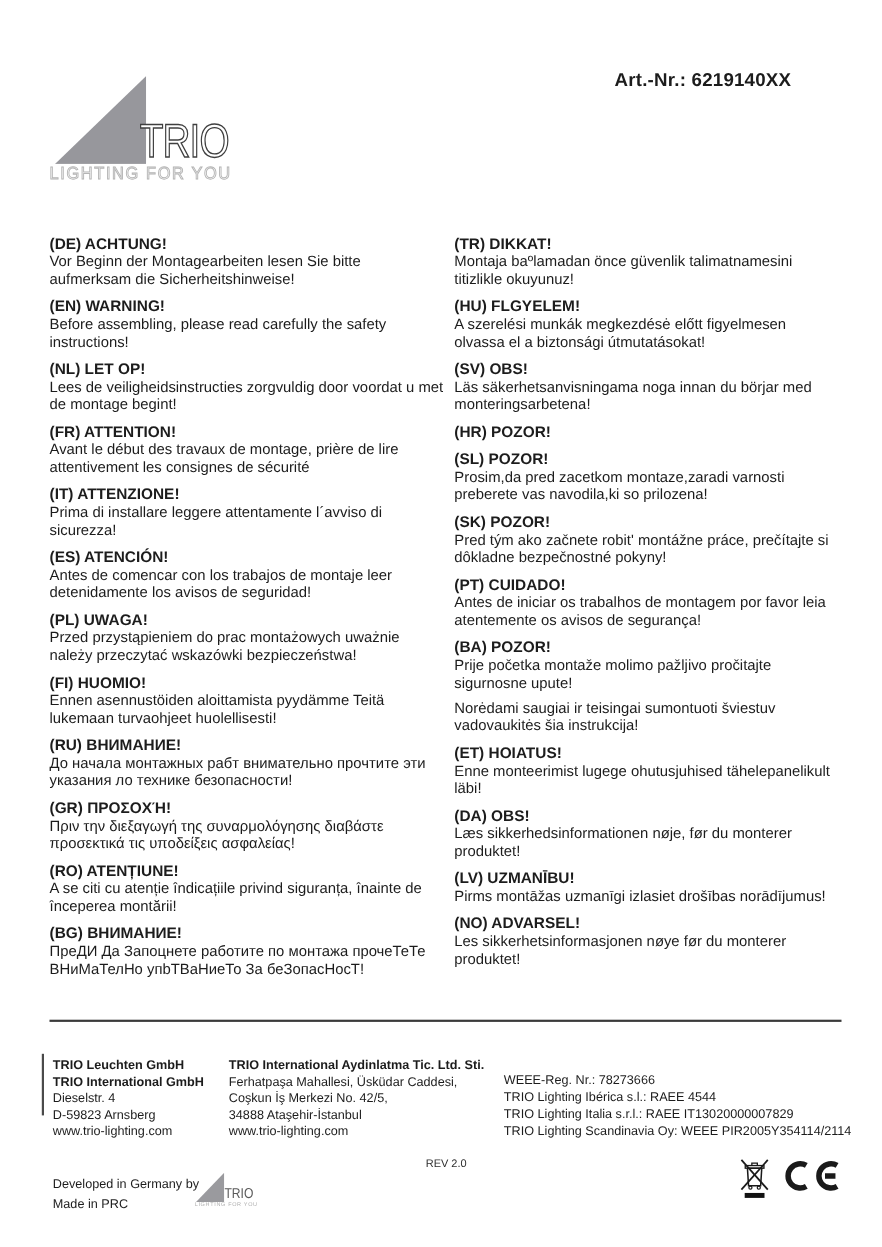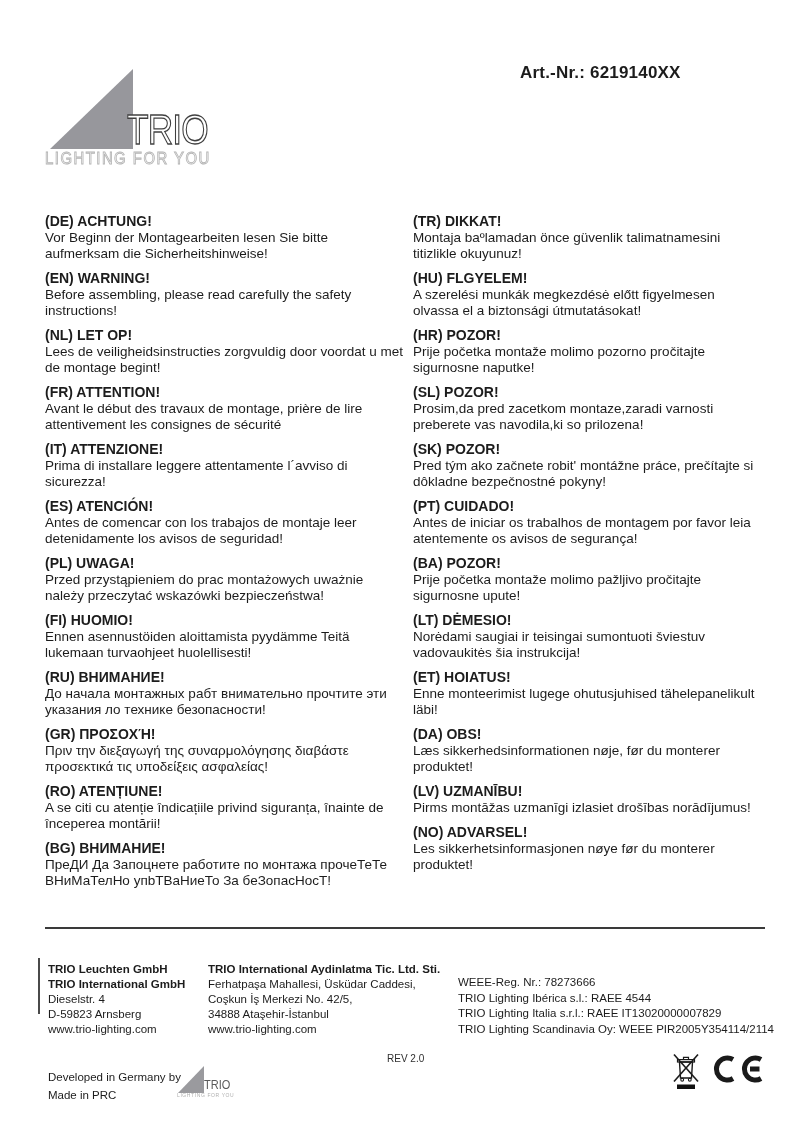--- a/index.html
+++ b/index.html
@@ -1,21 +1,21 @@
 <!DOCTYPE html>
 <html><head>
 <meta charset="utf-8">
 <style>
   html,body{margin:0;padding:0;}
   body{
     width:802px;height:1134px;background:#ffffff;position:relative;
     font-family:"Liberation Sans", sans-serif;color:#1c1c1c;overflow:hidden;
   }
   .art-number{
-    position:absolute;top:63px;left:520px;width:238px;text-align:left;
+    position:absolute;top:63px;left:520px;width:238px;text-align:center;
     font-size:17px;font-weight:bold;letter-spacing:.2px;
   }
   
   .logo-triangle{
     position:absolute;left:50px;top:69px;width:83px;height:80px;
     background:#97979c;clip-path:polygon(0 100%,100% 0,100% 100%);
   }
   .logo-word{
     position:absolute;left:127px;top:108px;font-size:43px;line-height:1;
     color:#3f3f3f;font-weight:normal;letter-spacing:-1px;
@@ -140,41 +140,43 @@
   <div class="col" id="col-right">
       <div class="warn">
         <div class="warn-title">(TR) DIKKAT!</div>
         <div class="warn-body">Montaja baºlamadan önce güvenlik talimatnamesini titizlikle okuyunuz!</div>
       </div>
       <div class="warn">
         <div class="warn-title">(HU) FLGYELEM!</div>
         <div class="warn-body">A szerelési munkák megkezdésė előtt figyelmesen olvassa el a biztonsági útmutatásokat!</div>
       </div>
       <div class="warn">
+        <div class="warn-title">(SV) OBS!</div>
+        <div class="warn-body">Läs säkerhetsanvisningama noga innan du börjar med monteringsarbetena!</div>
+      </div>
+      <div class="warn">
         <div class="warn-title">(HR) POZOR!</div>
-        <div class="warn-body">Prije početka montaže molimo pozorno pročitajte sigurnosne naputke!</div>
       </div>
       <div class="warn">
         <div class="warn-title">(SL) POZOR!</div>
         <div class="warn-body">Prosim,da pred zacetkom montaze,zaradi varnosti preberete vas navodila,ki so prilozena!</div>
       </div>
       <div class="warn">
         <div class="warn-title">(SK) POZOR!</div>
         <div class="warn-body">Pred tým ako začnete robit' montážne práce, prečítajte si dôkladne bezpečnostné pokyny!</div>
       </div>
       <div class="warn">
         <div class="warn-title">(PT) CUIDADO!</div>
         <div class="warn-body">Antes de iniciar os trabalhos de montagem por favor leia atentemente os avisos de segurança!</div>
       </div>
       <div class="warn">
         <div class="warn-title">(BA) POZOR!</div>
         <div class="warn-body">Prije početka montaže molimo pažljivo pročitajte sigurnosne upute!</div>
       </div>
       <div class="warn">
-        <div class="warn-title">(LT) DĖMESIO!</div>
         <div class="warn-body">Norėdami saugiai ir teisingai sumontuoti šviestuv vadovaukitės šia instrukcija!</div>
       </div>
       <div class="warn">
         <div class="warn-title">(ET) HOIATUS!</div>
         <div class="warn-body">Enne monteerimist lugege ohutusjuhised tähelepanelikult läbi!</div>
       </div>
       <div class="warn">
         <div class="warn-title">(DA) OBS!</div>
         <div class="warn-body">Læs sikkerhedsinformationen nøje, før du monterer produktet!</div>
       </div>

